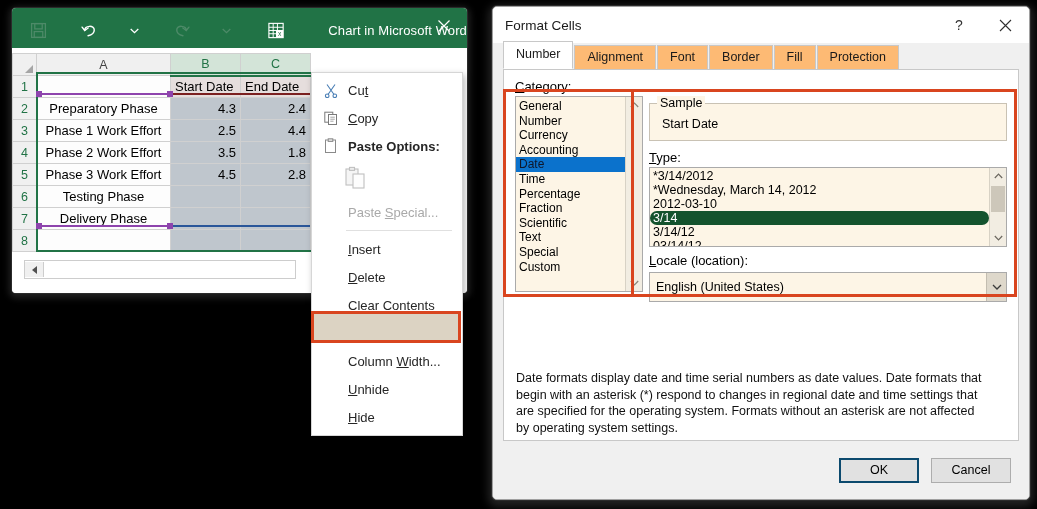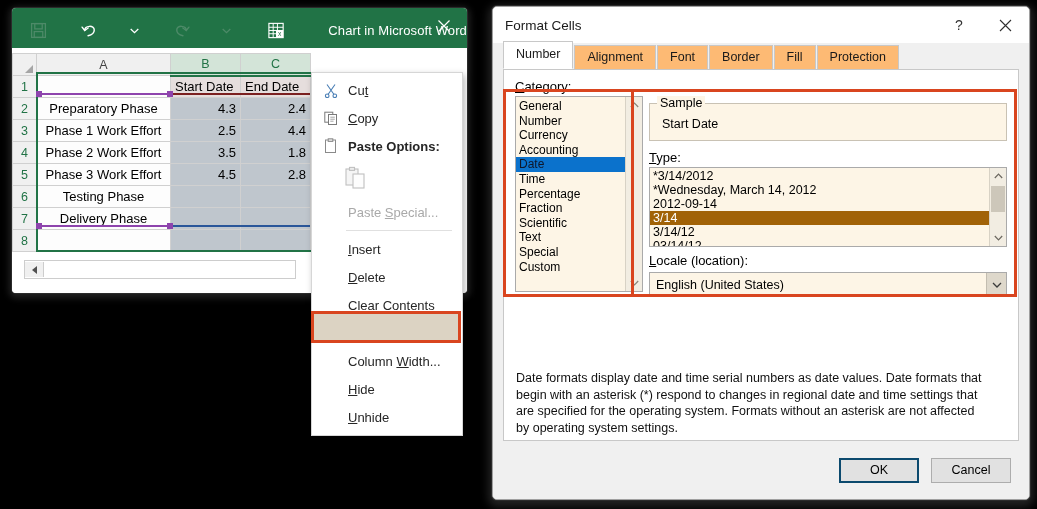--- a/index.html
+++ b/index.html
@@ -368,24 +368,24 @@
     list-style: none;
   }
   #type-list li {
     height: 14px;
     line-height: 14px;
     padding-left: 3px;
     font-size: 12.5px;
     white-space: nowrap;
     cursor: default;
   }
-  #type-list li.selected { background: #a16207; color: #fff; }
+  #type-list li.selected { background: #14532d; color: #fff; border-radius: 7px; }
   #locale-select {
     margin-top: 4px;
-    height: 25px;
+    height: 30px;
     border: 1px solid #aaa;
     background: #fdf5e6;
     display: flex;
     align-items: center;
     position: relative;
     box-sizing: border-box;
   }
   #locale-value { padding-left: 6px; font-size: 12.5px; }
   #locale-arrow {
     position: absolute;
@@ -655,25 +655,25 @@
       </svg>
     </span>
     <span class="cm-label"><u>F</u>ormat Cells...</span>
   </div>
   <div class="cm-item">
     <span class="cm-ico"></span>
     <span class="cm-label">Column <u>W</u>idth...</span>
   </div>
   <div class="cm-item">
     <span class="cm-ico"></span>
+    <span class="cm-label"><u>U</u>nhide</span>
+  </div>
+  <div class="cm-item">
+    <span class="cm-ico"></span>
     <span class="cm-label"><u>H</u>ide</span>
-  </div>
-  <div class="cm-item">
-    <span class="cm-ico"></span>
-    <span class="cm-label"><u>U</u>nhide</span>
   </div>
 </div>
 
 <div id="format-cells-row-bg"></div>
 <div id="format-cells-hl"></div>
 
 <div id="dialog">
 
   <div id="dlg-titlebar">
     <span id="dlg-title">Format Cells</span>
@@ -735,21 +735,21 @@
           <span id="sample-legend">Sample</span>
           <span id="sample-value">Start Date</span>
         </div>
 
         <span class="fld-label" style="margin-top:9px;"><u>T</u>ype:</span>
 
         <div id="type-box">
           <ul id="type-list">
             <li>*3/14/2012</li>
             <li>*Wednesday, March 14, 2012</li>
-            <li>2012-09-14</li>
+            <li>2012-03-10</li>
             <li class="selected">3/14</li>
             <li>3/14/12</li>
             <li>03/14/12</li>
             <li>14-Mar</li>
           </ul>
           <div class="vscroll">
             <div class="arr">
               <svg width="9" height="6" viewBox="0 0 9 6">
                   <path d="M0.8 5 L4.5 1.2 L8.2 5" fill="none" stroke="#6c6860" stroke-width="1.2"></path>
                 </svg>

